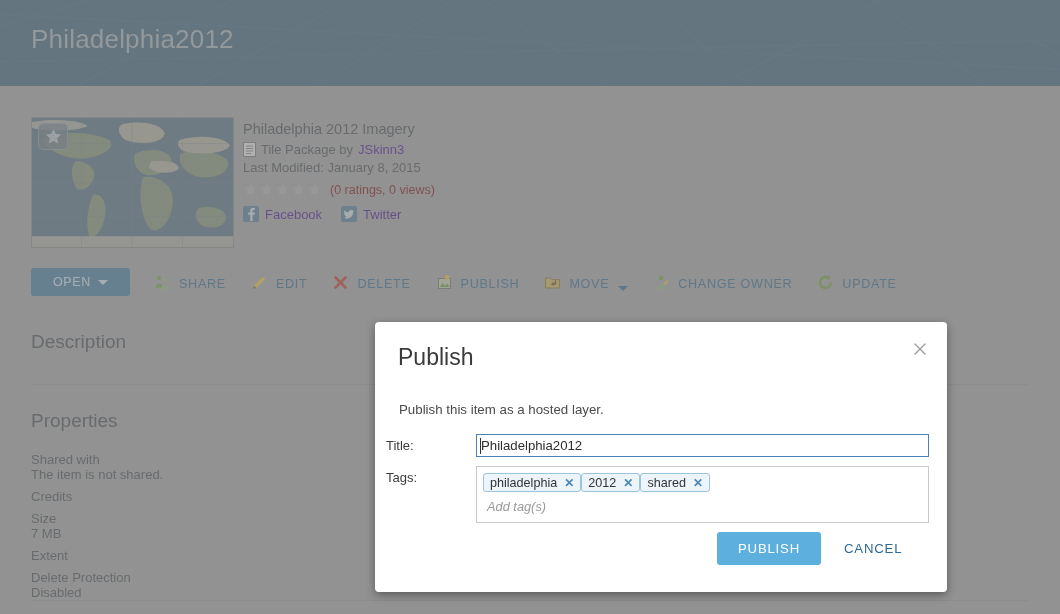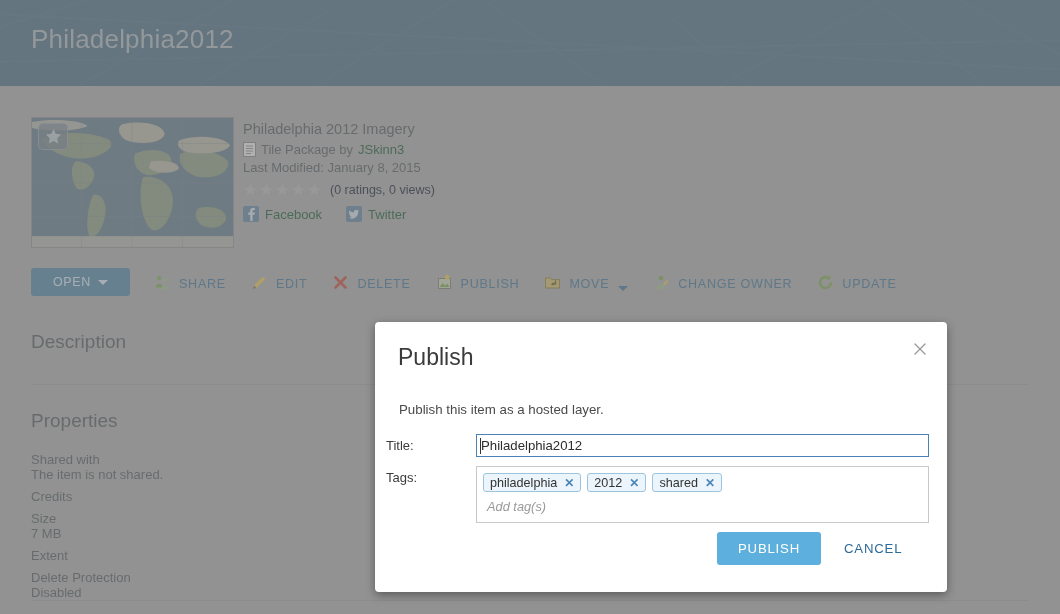--- a/index.html
+++ b/index.html
@@ -41,27 +41,27 @@
     position: absolute; left: 6px; top: 5px; width: 30px; height: 27px;
     background: rgba(110,125,136,.75); border: 1px solid rgba(150,162,170,.8);
     border-radius: 5px; display: flex; align-items: center; justify-content: center;
   }
   .thumb-badge svg { width: 19px; height: 19px; }
 
   
   .meta { position: absolute; left: 243px; top: 35px; width: 420px; }
   .meta-title { font-size: 14.5px; color: #4e5559; margin-bottom: 5px; }
   .meta-row { font-size: 13px; color: #4e5559; margin-bottom: 3px; display: flex; align-items: center; gap: 5px; }
-  .meta-row a, .link { color: #14532d; text-decoration: none; }
+  .meta-row a, .link { color: #4c1d95; text-decoration: none; }
   .doc-icon svg { display:block; width: 13px; height: 15px; }
   .ratings { display: flex; align-items: center; gap: 8px; margin-top: 7px; }
   .stars { display: flex; gap: 1px; }
   .stars svg { width: 15px; height: 15px; }
-  .rating-text { font-size: 12.5px; color: #0f172a; }
-  .social { display: flex; align-items: center; gap: 14px; margin-top: 9px; font-size: 13px; }
+  .rating-text { font-size: 12.5px; color: #7f1d1d; }
+  .social { display: flex; align-items: center; gap: 9px; margin-top: 9px; font-size: 13px; }
   .social .sp { display: flex; align-items: center; gap: 6px; margin-right: 10px; }
   .social svg { display: block; width: 16px; height: 16px; }
 
   
   .toolbar {
     position: absolute; left: 31px; top: 182px;
     display: flex; align-items: center; gap: 0;
   }
   .btn-open {
     display: flex; align-items: center; justify-content: center; gap: 7px;
@@ -112,21 +112,21 @@
     font-size: 13.2px; color: #2d2d2d; padding: 0 4px; line-height: 21px;
     position: relative;
   }
   .caret-bar {
     position: absolute; left: 3px; top: 3px; width: 1px; height: 16px; background: #333;
   }
   .tagbox {
     width: 453px; height: 57px; border: 1px solid #c9c9c9; background: #fff;
     padding: 6px 6px; position: relative;
   }
-  .chips { display: flex; gap: 6px; }
+  .chips { display: flex; }
   .chip {
     display: flex; align-items: center; gap: 7px;
     border: 1px solid #9cc4dd; background: #ecf5fb; border-radius: 3px;
     padding: 1px 6px; font-size: 12.6px; color: #333; height: 19px;
   }
   .chip .x { color: #4a86b8; font-size: 12px; font-weight: bold; line-height: 1; }
   .tag-placeholder {
     position: absolute; left: 10px; top: 32px;
     font-size: 12.8px; font-style: italic; color: #9a9a9a;
   }

